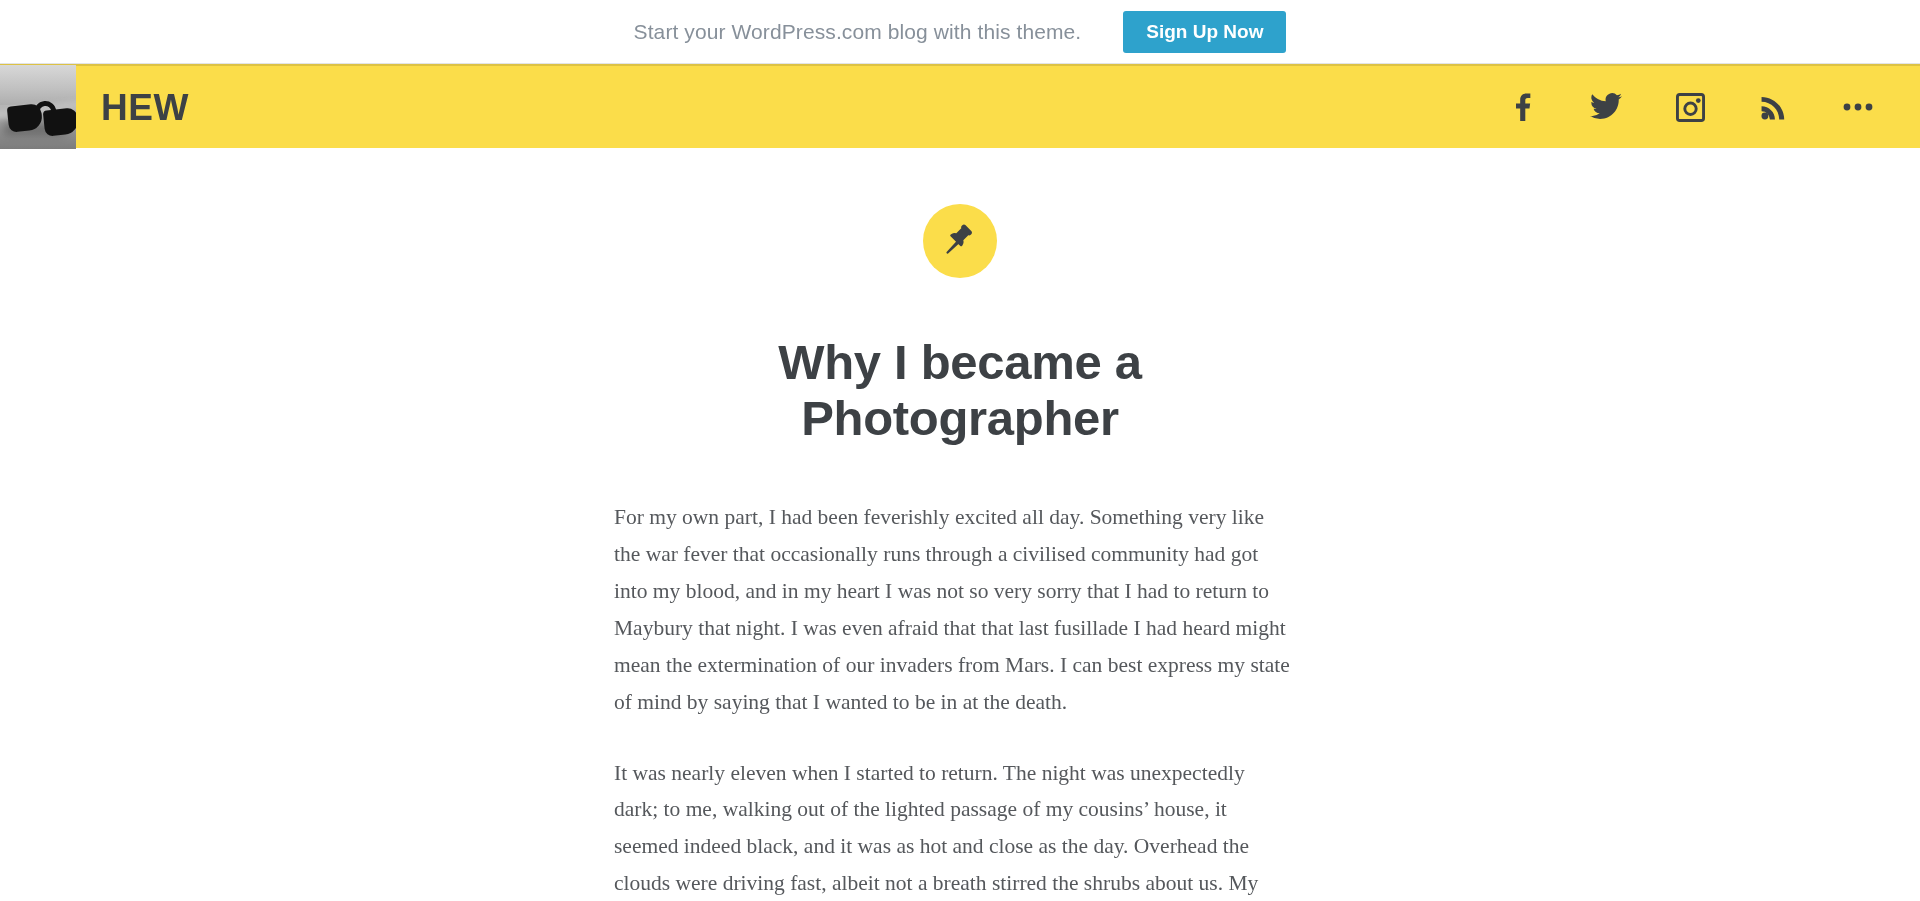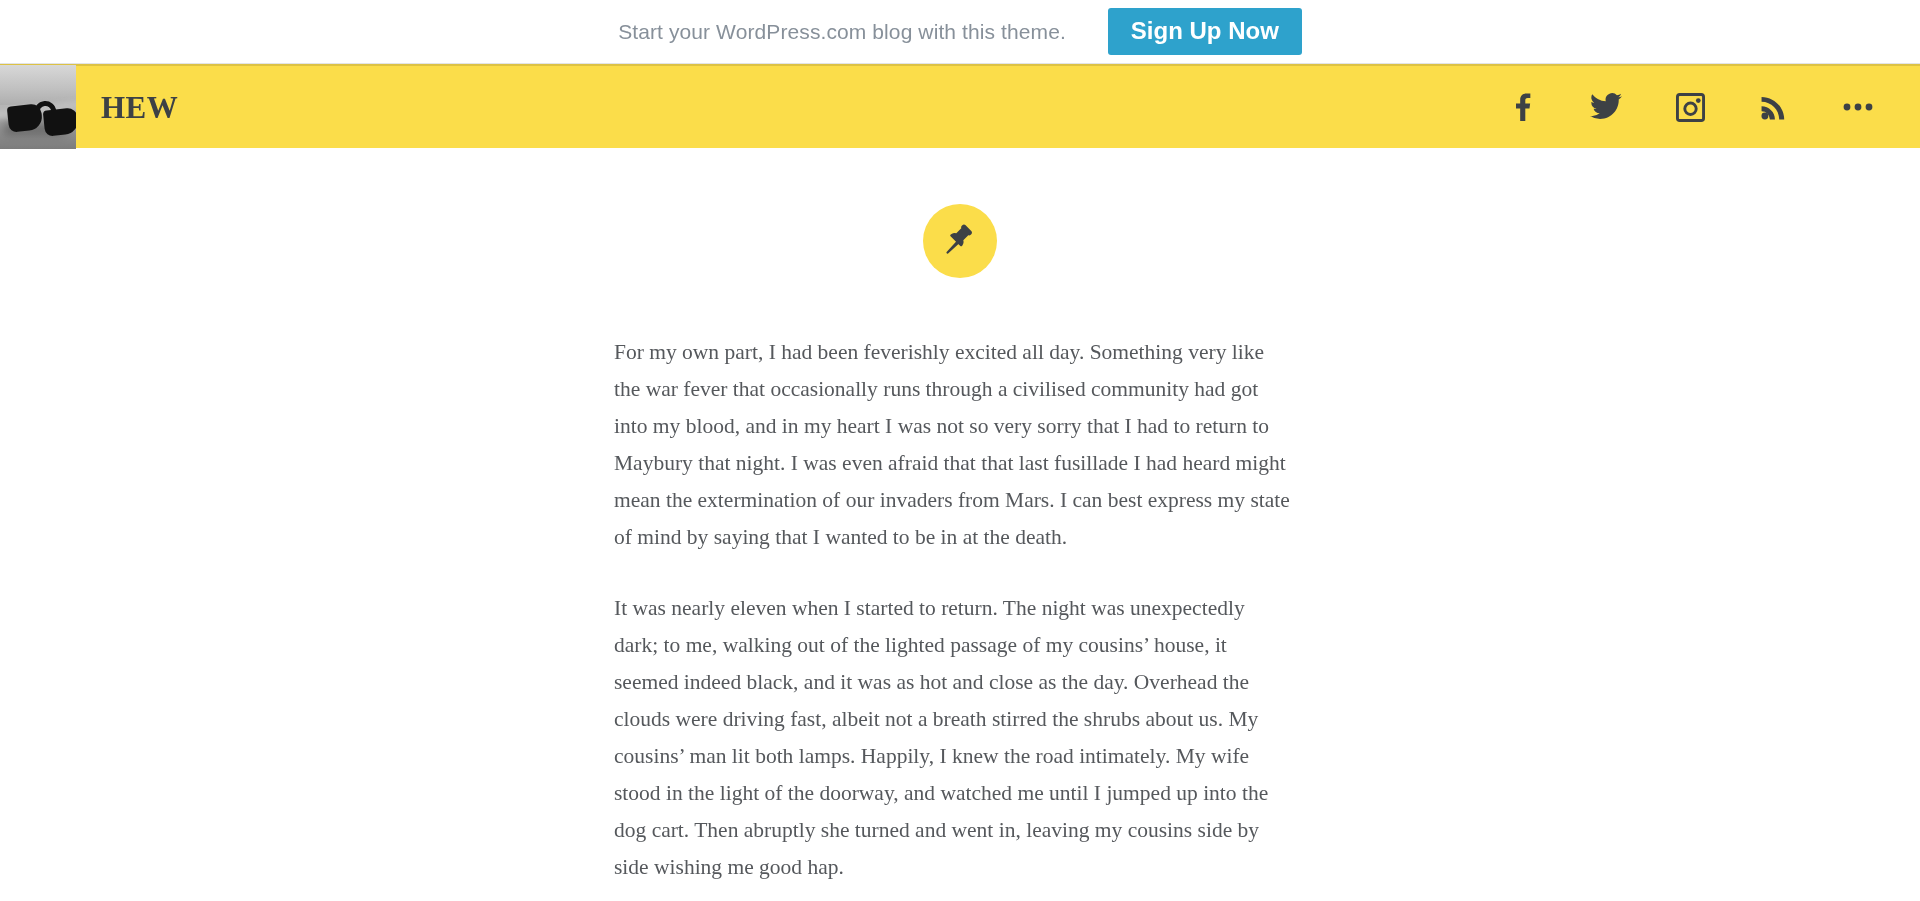--- a/index.html
+++ b/index.html
@@ -32,21 +32,21 @@
     font-family: "Liberation Sans", sans-serif;
     letter-spacing: 0.1px;
     white-space: nowrap;
   }
   .wp-signup-btn {
     margin-left: 42px;
     background: #2ea2cc;
     color: #ffffff;
     border: none;
     border-radius: 3px;
-    font-size: 24px;
+    font-size: 19px;
     font-weight: bold;
     font-family: "Liberation Sans", sans-serif;
     padding: 11px 23px 12px 23px;
     cursor: pointer;
     line-height: 1;
     white-space: nowrap;
   }
 
   
   .site-header {
@@ -101,25 +101,25 @@
     border-radius: 12px 12px 0 0;
     transform: rotate(-6deg);
   }
   .header-thumb .shadow {
     position: absolute; left: 0; bottom: 0; width: 60px; height: 12px;
     background: rgba(0,0,0,0.25); filter: blur(4px);
   }
 
   .site-title {
     margin-left: 25px;
-    font-size: 31px;
+    font-size: 37px;
     font-weight: bold;
     color: #3d4145;
     letter-spacing: 0.5px;
-    font-family: Liberation Serif, serif;
+    font-family: Liberation Sans, sans-serif;
     line-height: 1;
     text-decoration: none;
   }
 
   .social-nav {
     margin-left: auto;
     display: flex;
     align-items: center;
     gap: 0px;
     padding-right: 20px;
@@ -255,20 +255,21 @@
   <article class="entry">
 
     <div class="sticky-badge">
       <span>
         <svg width="34" height="34" viewBox="0 0 32 32" fill="#3d4145" aria-hidden="true">
           <path d="M21.3 3.1c-.9-.9-2.3-.9-3.1 0l-.5.5c-.6.6-.8 1.5-.5 2.3l-4.7 4.7a5.6 5.6 0 0 0-4.4.6l-.8.5c-.6.4-.7 1.2-.2 1.7l9.2 9.2c.5.5 1.3.4 1.7-.2l.5-.8c.9-1.3 1.1-2.9.6-4.4l4.7-4.7c.8.3 1.7.1 2.3-.5l.5-.5c.9-.9.9-2.3 0-3.1l-5.3-5.3zM12.4 18.4l-9 9.8a1 1 0 0 0 1.4 1.4l9.8-9-2.2-2.2z"></path>
         </svg>
       </span>
     </div>
 
+    <h1 class="entry-title">Why I became a Photographer</h1>
 
     <div class="entry-content">
       <p>For my own part, I had been feverishly excited all day. Something very like the war fever that occasionally runs through a civilised community had got into my blood, and in my heart I was not so very sorry that I had to return to Maybury that night. I was even afraid that that last fusillade I had heard might mean the extermination of our invaders from Mars. I can best express my state of mind by saying that I wanted to be in at the death.</p>
       <p>It was nearly eleven when I started to return. The night was unexpectedly dark; to me, walking out of the lighted passage of my cousins’ house, it seemed indeed black, and it was as hot and close as the day. Overhead the clouds were driving fast, albeit not a breath stirred the shrubs about us. My cousins’ man lit both lamps. Happily, I knew the road intimately. My wife stood in the light of the doorway, and watched me until I jumped up into the dog cart. Then abruptly she turned and went in, leaving my cousins side by side wishing me good hap.</p>
     </div>
 
   </article>
 </main>
 
 </body></html>

